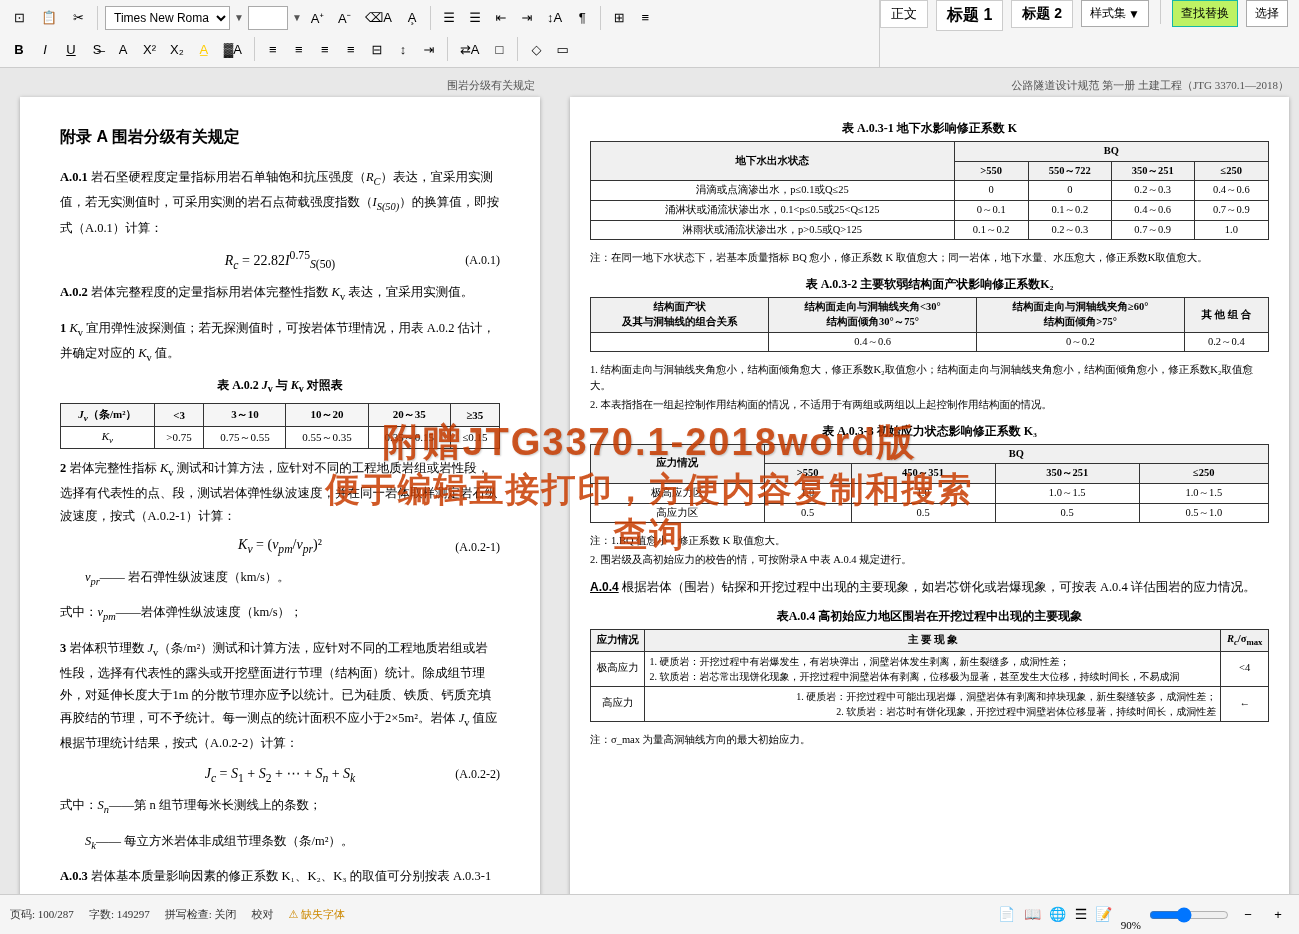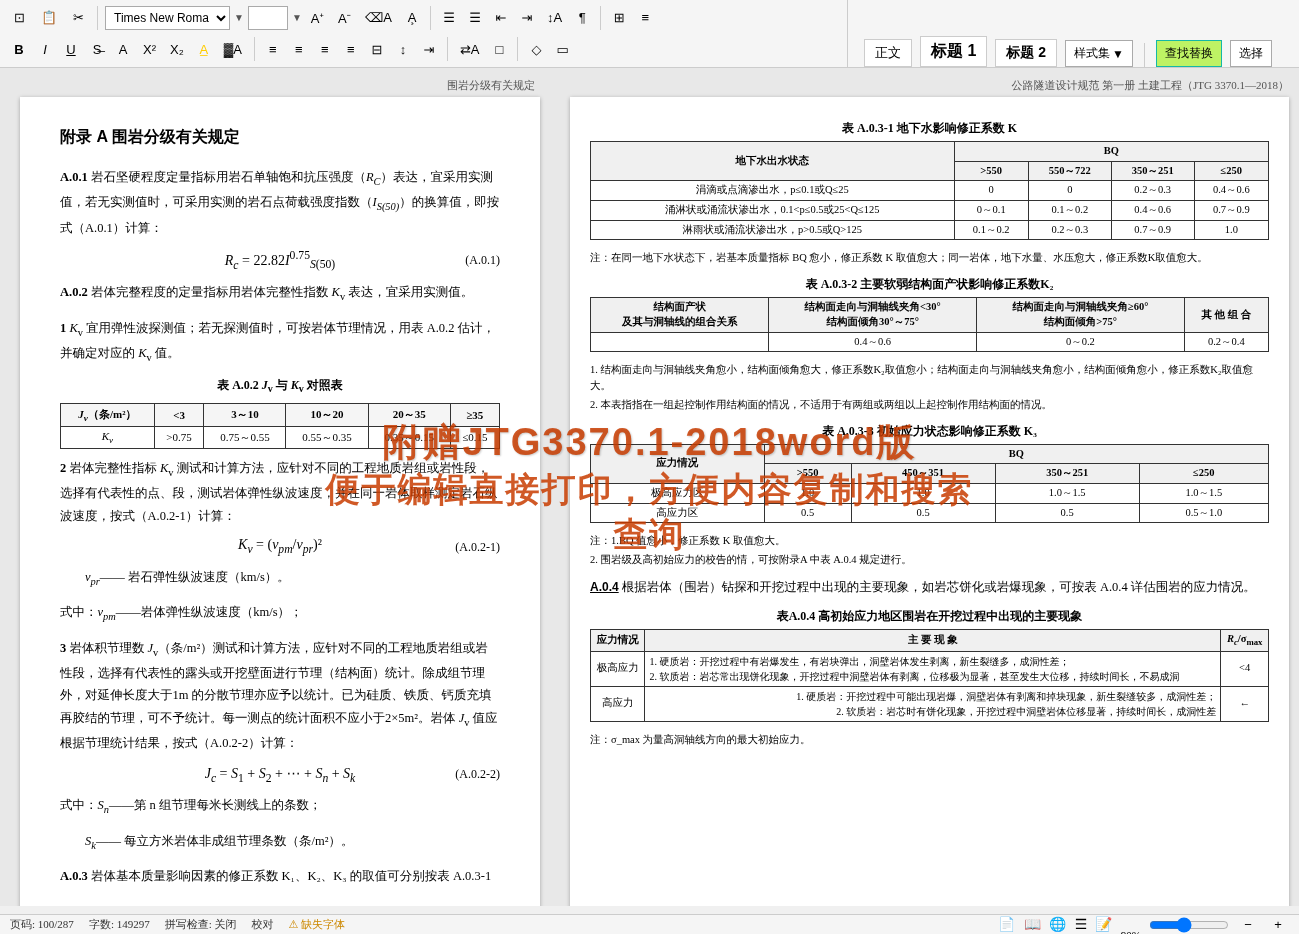--- a/index.html
+++ b/index.html
@@ -71,27 +71,27 @@
     .format-btn.bold { font-weight: bold; }
     .format-btn.italic { font-style: italic; }
     .format-btn.underline { text-decoration: underline; }
 
     
     .style-panel {
       position: absolute;
       right: 0;
       top: 0;
       height: 68px;
-      width: 452px;
+      width: 420px;
       background: #f5f5f5;
       border-left: 1px solid #ccc;
       border-bottom: 1px solid #ccc;
       display: flex;
-      align-items: flex-end;
-      padding: 0 16px;
+      align-items: flex-start;
+      padding: 0 0;
       gap: 8px;
     }
     .style-normal {
       padding: 4px 10px;
       border: 1px solid #ccc;
       background: white;
       font-size: 13px;
       cursor: pointer;
     }
     .style-h1 {
@@ -294,21 +294,21 @@
     }
     .right-note {
       font-size: 10.5px;
       font-family: SimSun, serif;
       line-height: 1.5;
       margin: 3px 0;
     }
 
     
     #statusbar {
-      height: 20px;
+      height: 40px;
       background: #f5f5f5;
       border-top: 1px solid #ccc;
       display: flex;
       align-items: center;
       padding: 0 10px;
       font-size: 11px;
       gap: 15px;
       position: absolute;
       bottom: 0;
       width: 100%;

